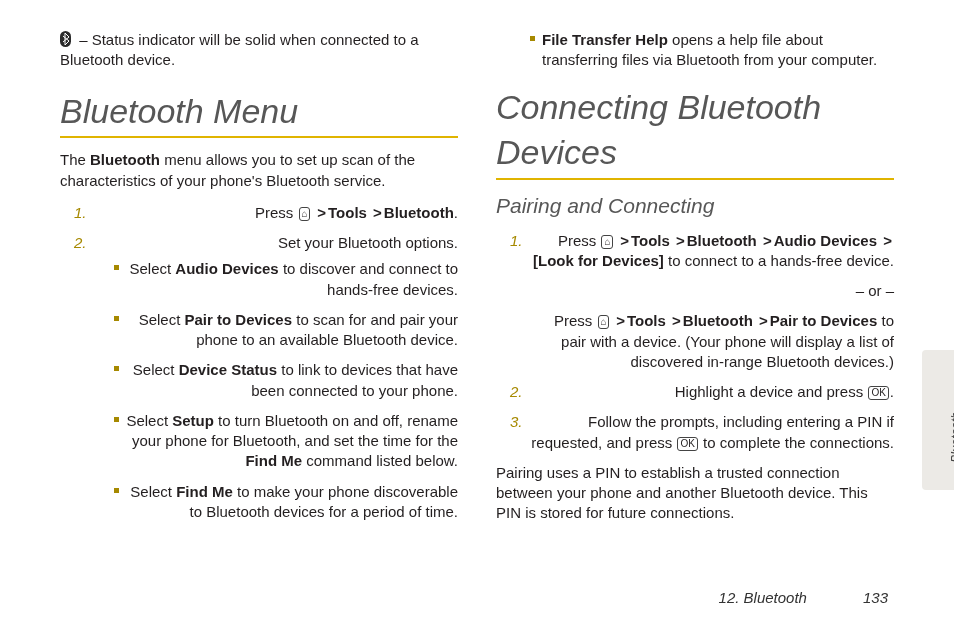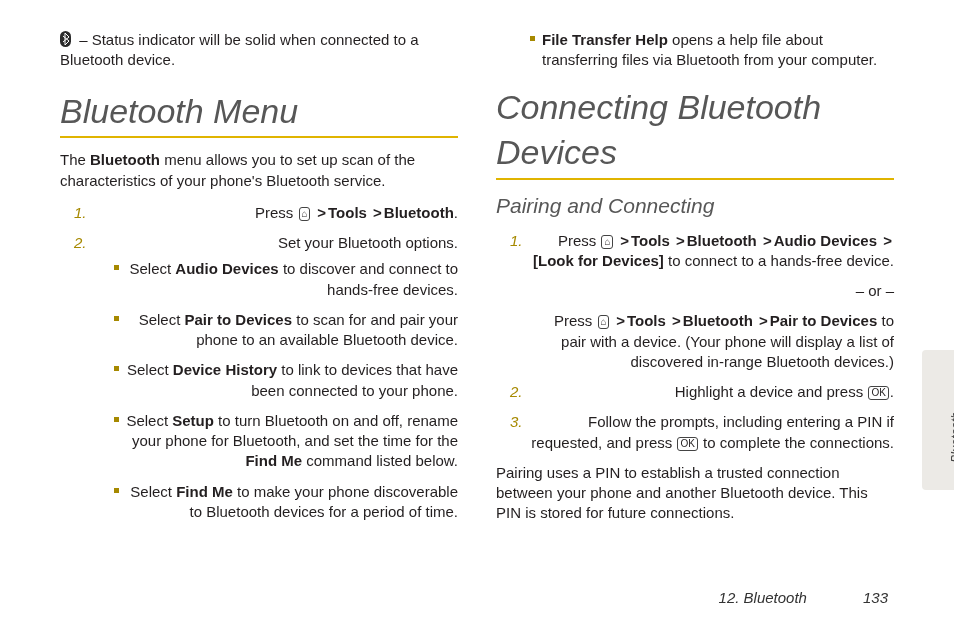--- a/index.html
+++ b/index.html
@@ -176,21 +176,21 @@
       <li data-num="2">
         <span>Set your Bluetooth options.</span>
         <ul class="sq">
           <li>
             <span>Select </span><span class="b">Audio Devices</span><span> to discover and connect to hands-free devices.</span>
           </li>
           <li>
             <span>Select </span><span class="b">Pair to Devices</span><span> to scan for and pair your phone to an available Bluetooth device.</span>
           </li>
           <li>
-            <span>Select </span><span class="b">Device History</span><span> to link to devices that have been connected to your phone.</span>
+            <span>Select </span><span class="b">Device Status</span><span> to link to devices that have been connected to your phone.</span>
           </li>
           <li>
             <span>Select </span><span class="b">Setup</span><span> to turn Bluetooth on and off, rename your phone for Bluetooth, and set the time for the </span><span class="b">Find Me</span><span> command listed below.</span>
           </li>
           <li>
             <span>Select </span><span class="b">Find Me</span><span> to make your phone discoverable to Bluetooth devices for a period of time.</span>
           </li>
         </ul>
       </li>
     </ol>

